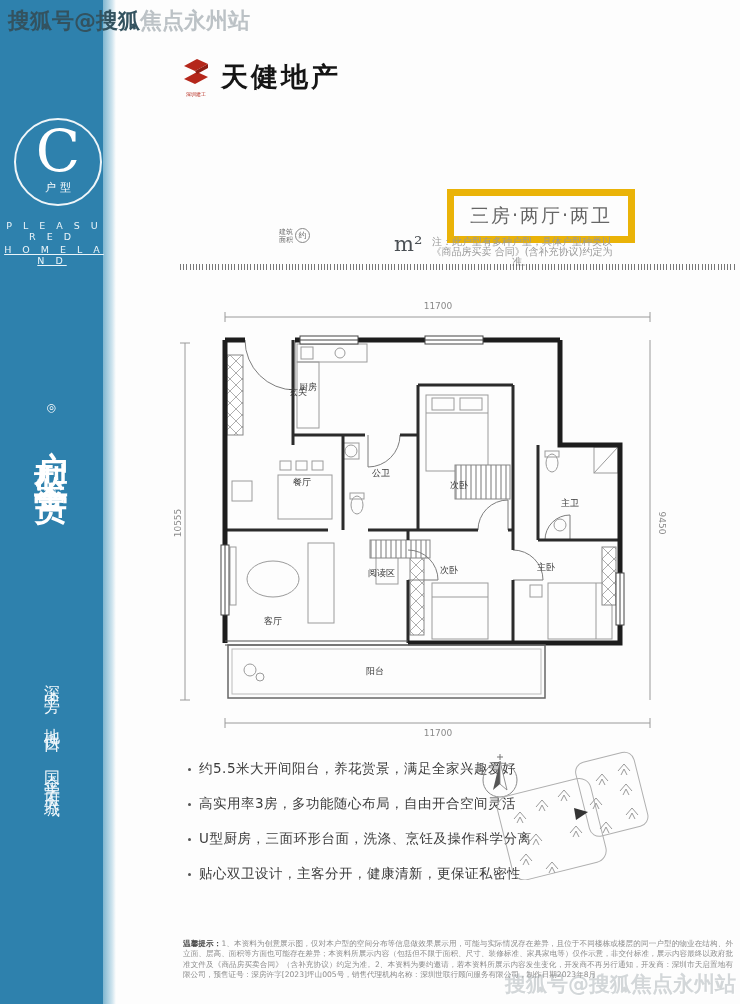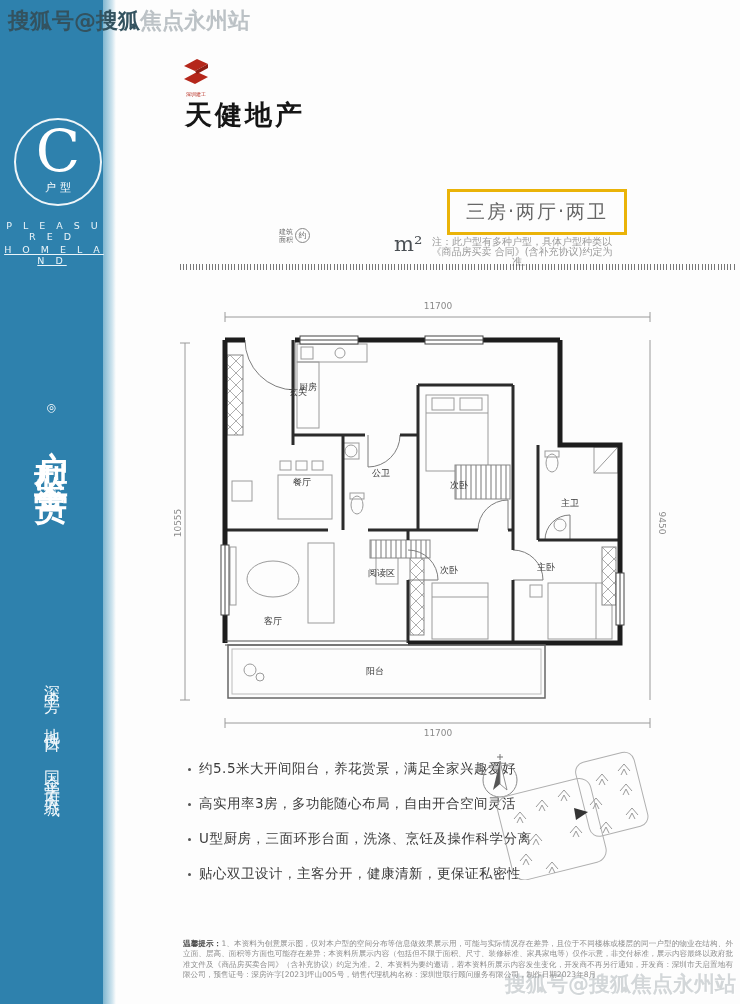--- a/index.html
+++ b/index.html
@@ -24,34 +24,34 @@
         font-size:34px;letter-spacing:13px;margin:6px 0;}
   .vslogan{writing-mode:vertical-rl;text-orientation:upright;color:#f2f8fb;
         font-size:16px;letter-spacing:6px;}
   
   .wm-top{position:absolute;left:8px;top:6px;font-size:22px;font-weight:bold;white-space:nowrap;}
   .wm-top .on-blue{color:#33525f;}
   .wm-top .on-white{color:#bcc2c6;}
   .wm-bottom{position:absolute;right:4px;top:970px;font-size:21px;font-weight:bold;color:#d3d7d9;
         text-shadow:1px 1px 0 #fff;}
   
-  .logo-wrap{position:absolute;left:178px;top:57px;display:flex;align-items:flex-start;flex-direction:column;}
+  .logo-wrap{position:absolute;left:178px;top:57px;display:flex;align-items:center;}
   .logo-mark{width:36px;text-align:center;}
   .logo-sub{display:block;font-size:5px;color:#b5271b;letter-spacing:0;line-height:1;margin-top:1px;}
   .logo-text{margin-left:7px;font-size:27px;font-weight:800;color:#151515;letter-spacing:3px;line-height:36px;}
   
   .area-prefix{position:absolute;left:279px;top:228px;display:flex;align-items:flex-start;}
   .area-prefix .stack{display:flex;flex-direction:column;font-size:7px;color:#666;line-height:8px;}
   .area-prefix .circ{width:13px;height:13px;border:1px solid #888;border-radius:50%;
         font-size:8px;color:#666;line-height:13px;text-align:center;margin-left:2px;}
   .area-value{position:absolute;left:293px;top:131px;font-family:"DejaVu Serif","Liberation Serif",serif;
         font-size:118px;line-height:1.05;color:#3f444a;letter-spacing:-2px;}
   .area-unit{position:absolute;left:394px;top:232px;font-family:"DejaVu Serif","Liberation Serif",serif;
         font-size:21px;color:#4a4f54;}
-  .layout-box{position:absolute;left:447px;top:189px;border:3px solid #eab308;padding:7px 16px;
+  .layout-box{position:absolute;left:447px;top:189px;border:7px solid #eab308;padding:7px 16px;
         font-size:19px;color:#666;letter-spacing:2px;white-space:nowrap;}
   .layout-note{position:absolute;left:424px;top:237px;width:196px;font-size:10px;color:#9a9a9a;
         line-height:10px;text-align:center;}
   .divider{position:absolute;left:180px;top:264px;width:556px;height:6px;opacity:.75;
         background:repeating-linear-gradient(90deg,#4a4a4a 0 1px,transparent 1px 3.2px);}
   
   .plan{position:absolute;left:170px;top:295px;width:500px;height:450px;}
   .plan svg{position:absolute;left:0;top:0;}
   .room-label{position:absolute;transform:translate(-50%,-50%);font-size:9px;color:#3a3a3a;white-space:nowrap;}
   

